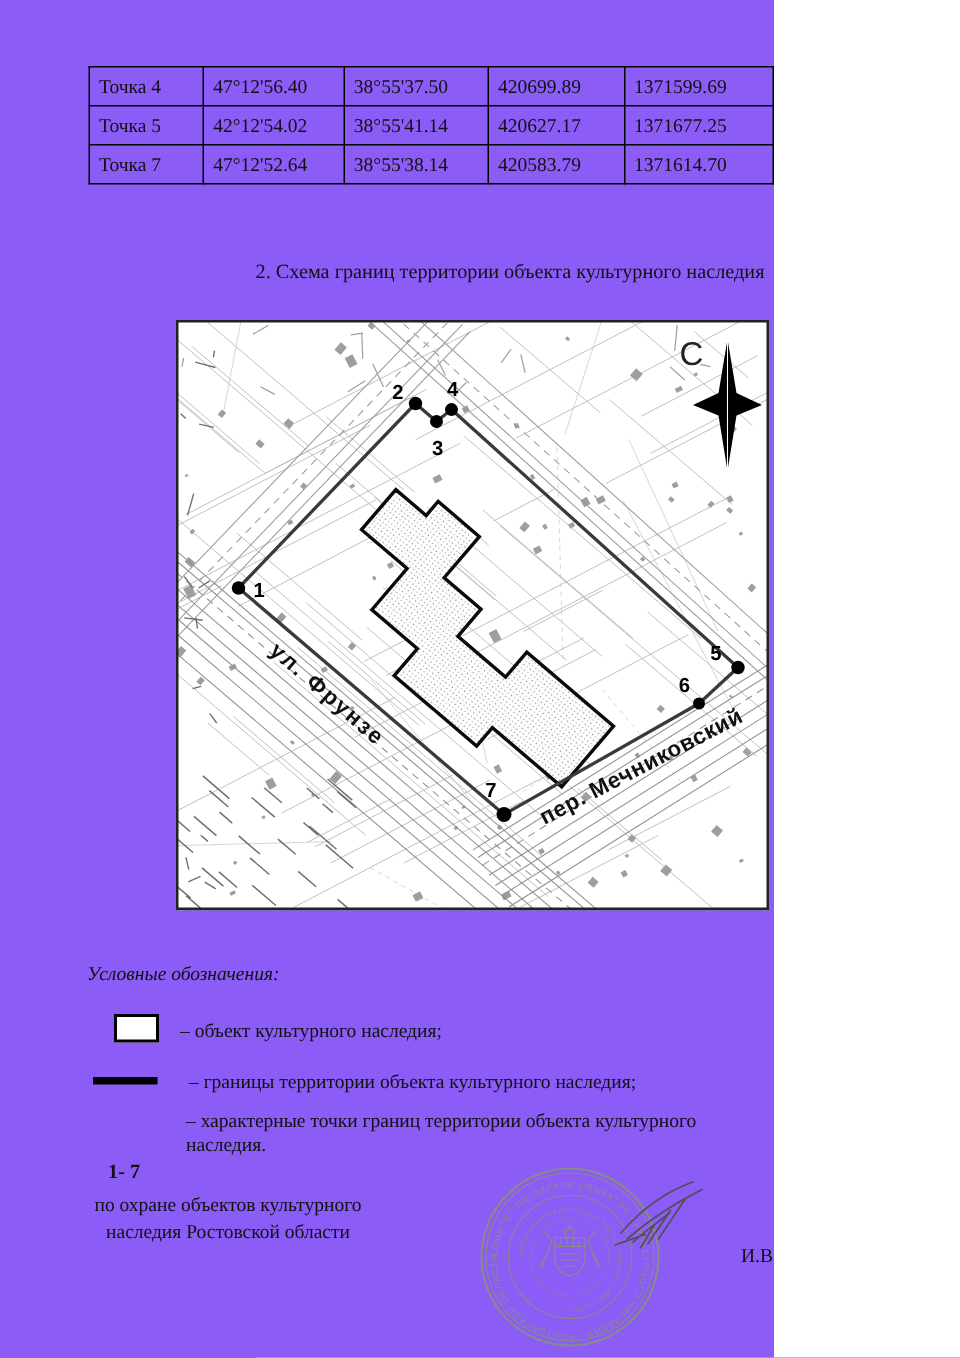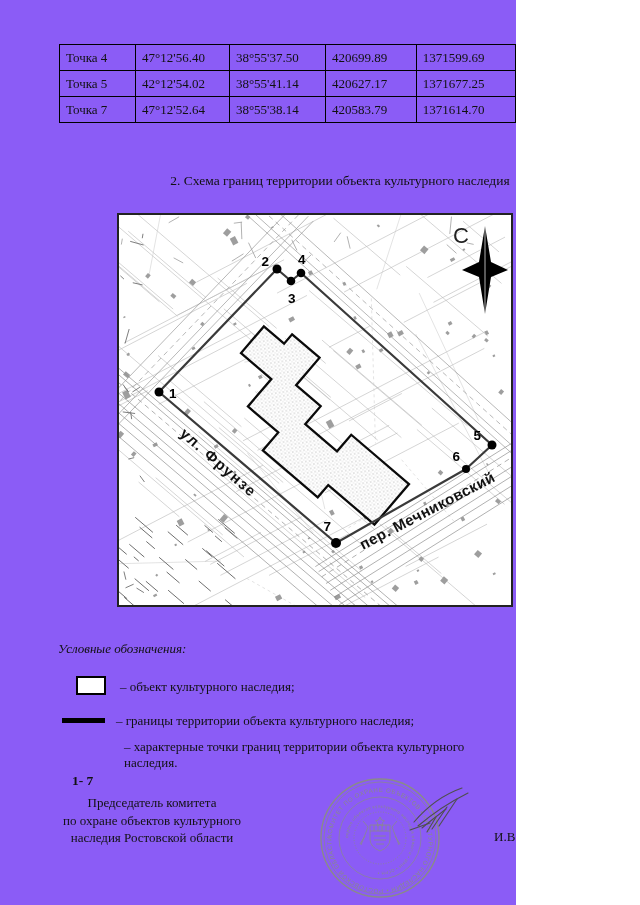--- a/index.html
+++ b/index.html
@@ -15,21 +15,21 @@
 
   
   .map-wrap{position:absolute;left:117px;top:213px;width:396px;height:394px;}
   .map-wrap svg{display:block;}
 
   
   .legend-title{position:absolute;left:58px;top:641px;font-size:13px;font-style:italic;}
   .legend-rect{position:absolute;left:76px;top:676px;width:26px;height:15px;background:#fff;border:2.2px solid #000;}
   .legend-item1{position:absolute;left:120px;top:679px;font-size:13px;}
   .legend-line{position:absolute;left:62px;top:718px;width:43px;height:4.5px;background:#000;}
-  .legend-item2{position:absolute;left:116px;top:713px;font-size:13px;text-align:right;}
+  .legend-item2{position:absolute;left:126px;top:713px;font-size:13px;text-align:right;}
   .legend-range{position:absolute;left:72px;top:737px;font-size:13.5px;font-weight:bold;margin-top:36px;}
   .legend-item3{position:absolute;left:124px;top:739px;font-size:13px;}
 
   
   .signer{position:absolute;left:38px;top:794px;width:228px;text-align:center;font-size:13px;line-height:17.5px;}
   .stamp-wrap{position:absolute;left:318px;top:776px;width:170px;height:124px;}
   .signer-name{position:absolute;left:494px;top:829px;font-size:13px;white-space:nowrap;}
 </style>
 </head>
 <body>
@@ -375,21 +375,20 @@
 
   <div class="legend-title">Условные обозначения:</div>
   <div class="legend-rect"></div>
   <div class="legend-item1">– объект культурного наследия;</div>
   <div class="legend-line"></div>
   <div class="legend-item2">– границы территории объекта культурного наследия;</div>
   <div class="legend-range">1- 7</div>
   <div class="legend-item3">– характерные точки границ территории объекта культурного наследия.</div>
 
   <div class="signer">
-    <div>Председатель комитета</div>
     <div>по охране объектов культурного</div>
     <div>наследия Ростовской области</div>
   </div>
 
   <div class="stamp-wrap">
     <svg width="170" height="124" viewBox="0 0 170 124" xmlns="http://www.w3.org/2000/svg">
       <defs>
         <path id="ringO" d="M 13.5,62 A 48.5,48.5 0 1 1 13.49,62.2" fill="none"></path>
         <path id="ringI" d="M 30,62 A 32,32 0 1 1 29.99,62.2" fill="none"></path>
       </defs>

